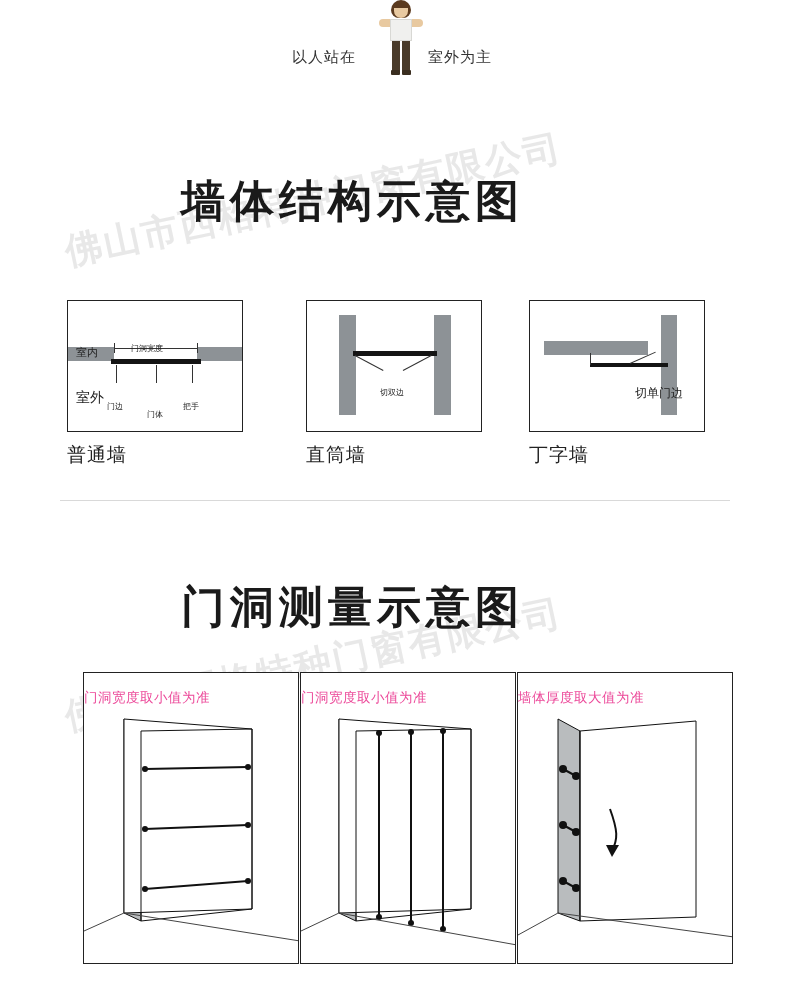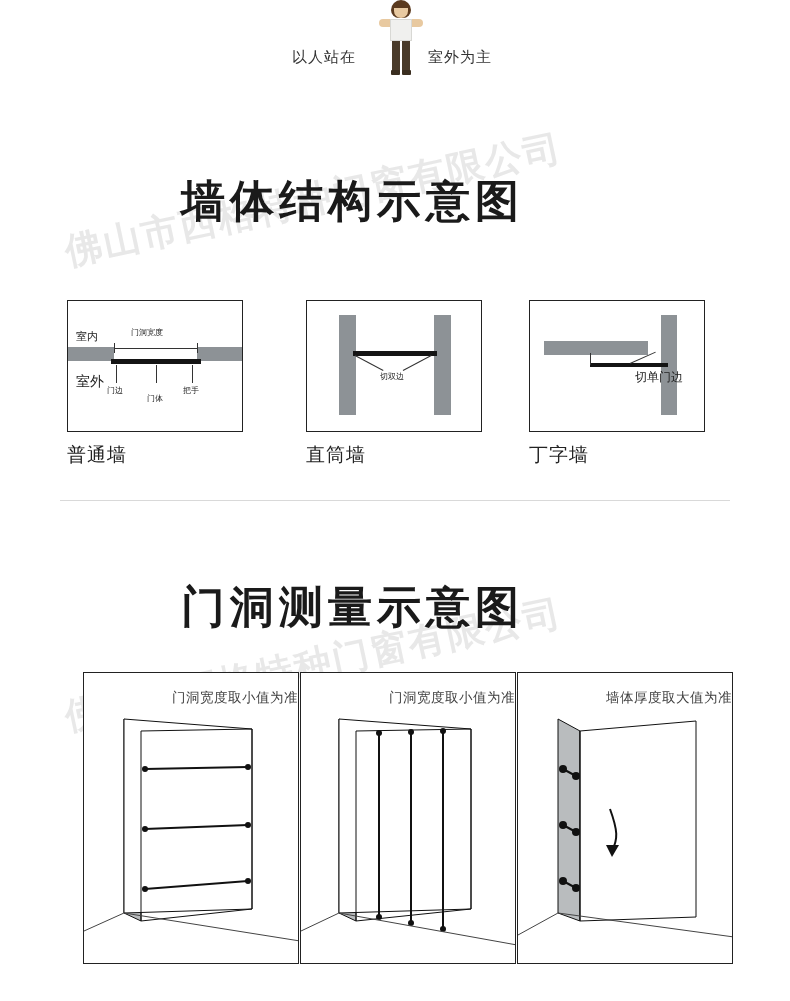--- a/index.html
+++ b/index.html
@@ -157,20 +157,21 @@
   .wall-caption.c2 { left: 306px; }
   .wall-caption.c3 { left: 529px; }
 
   .wallblk { position: absolute; background: #8d9296; }
   .doorbar { position: absolute; background: #141414; }
   .lbl {
     position: absolute;
     font-size: 8px;
     color: #222;
     white-space: nowrap;
+    margin-top: 16px;
   }
   .dimline {
     position: absolute;
     height: 1px;
     background: #333;
   }
   .tick {
     position: absolute;
     width: 1px;
     background: #333;
@@ -200,23 +201,23 @@
     background: #fff;
     overflow: hidden;
   }
   .meas-card.m1 { left: 83px; }
   .meas-card.m2 { left: 300px; }
   .meas-card.m3 { left: 517px; font-family: Liberation Serif, serif; }
   .meas-title {
     position: absolute;
     top: 16px;
     width: 100%;
-    text-align: right;
+    text-align: left;
     font-size: 13.5px;
-    color: #404040;
+    color: #ec4899;
     letter-spacing: 0.5px;
   }
 </style>
 </head>
 <body>
 
 <div class="watermark wm1">佛山市西格特种门窗有限公司</div>
 <div class="watermark wm2">佛山市西格特种门窗有限公司</div>
 
 <div class="person-row">

